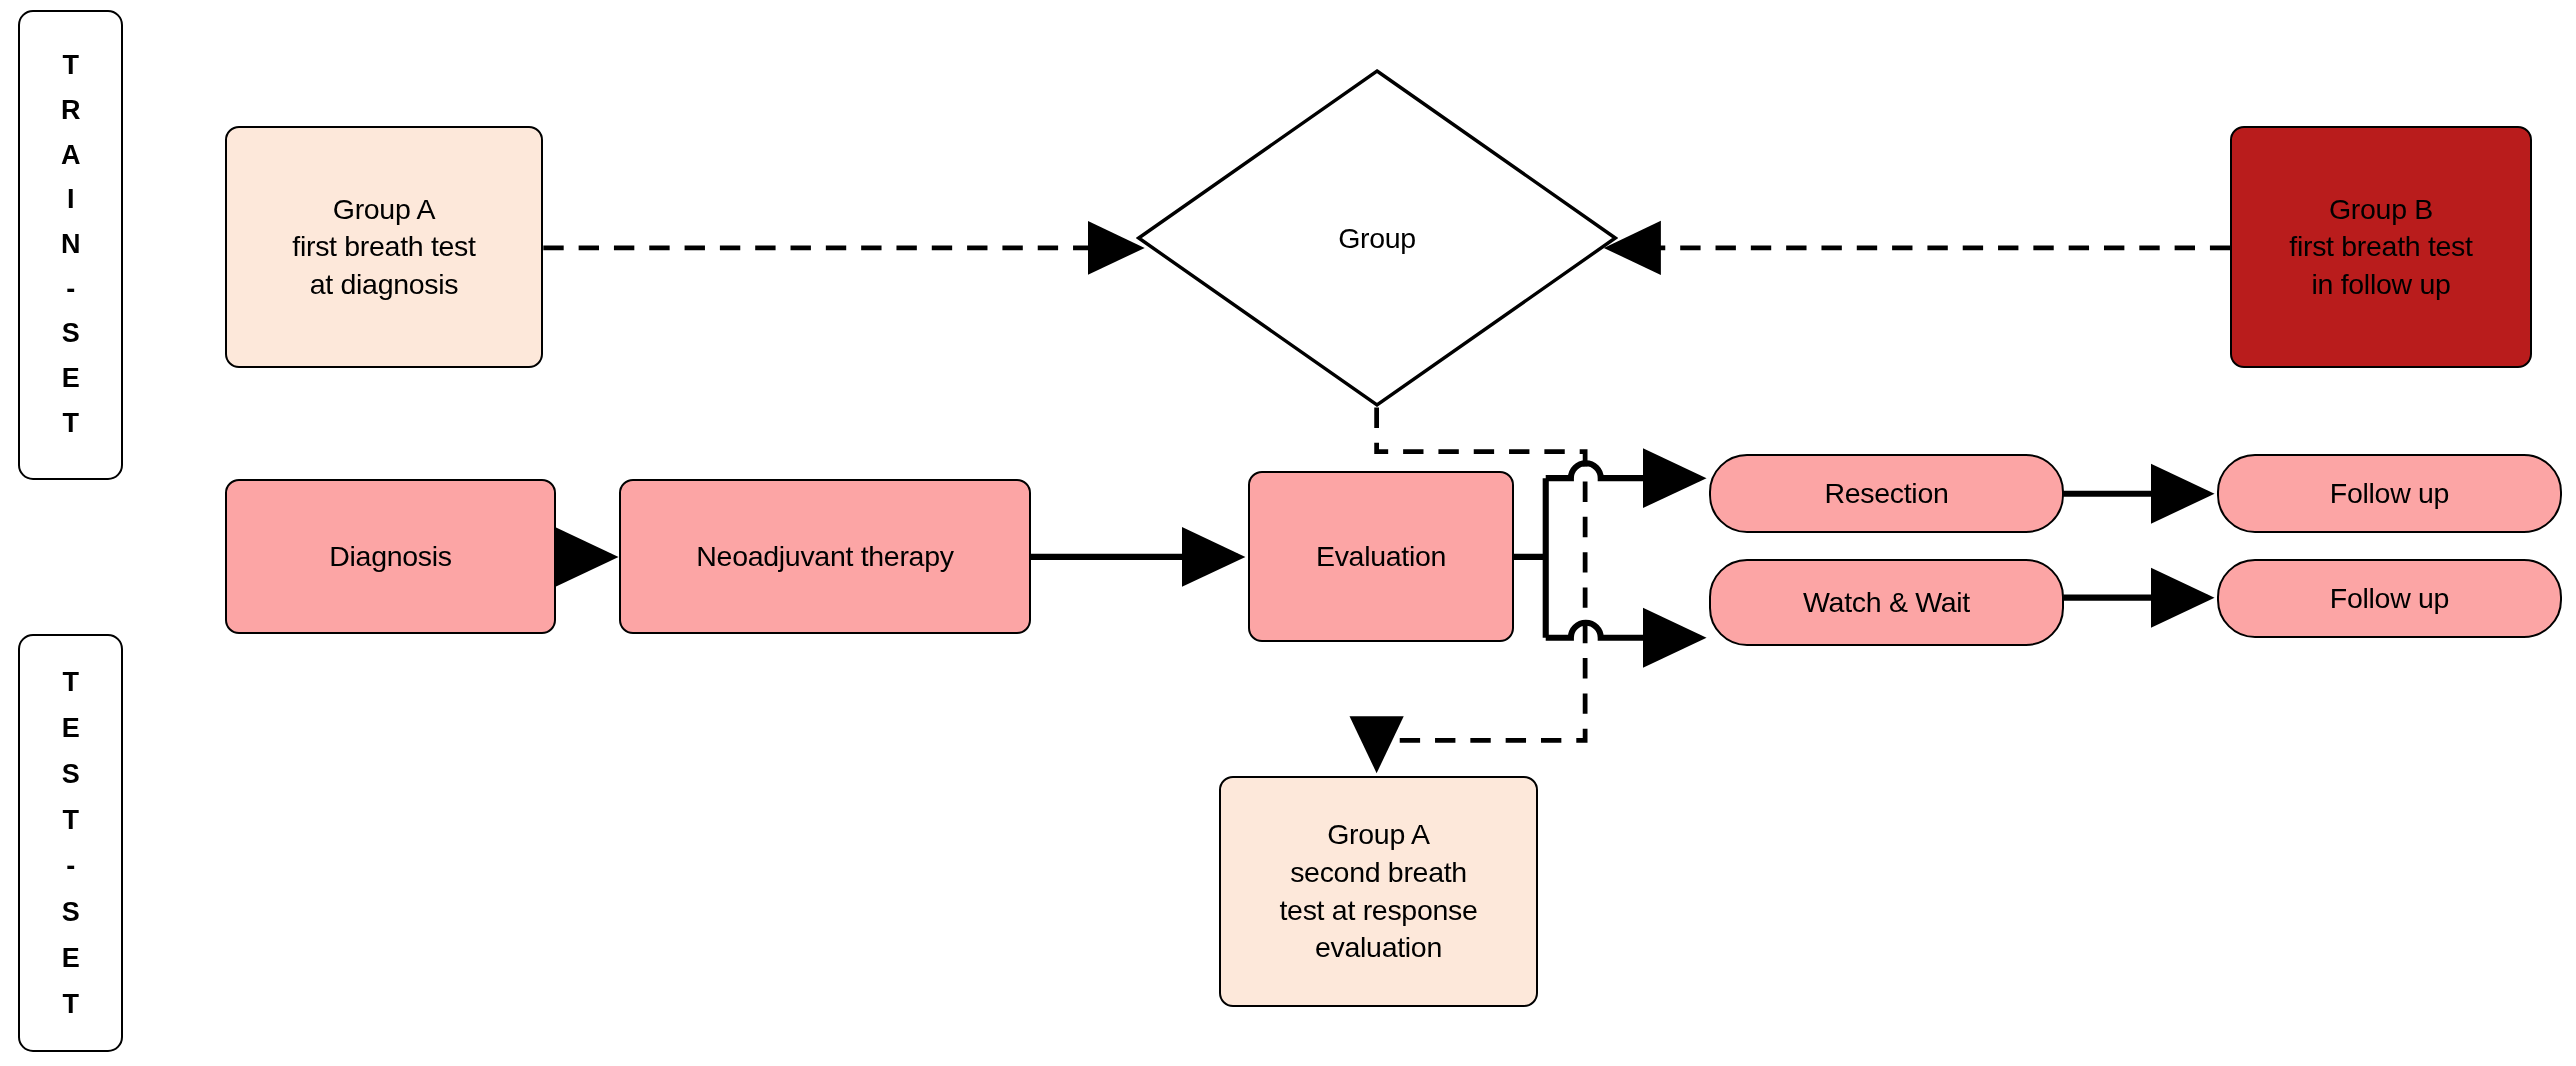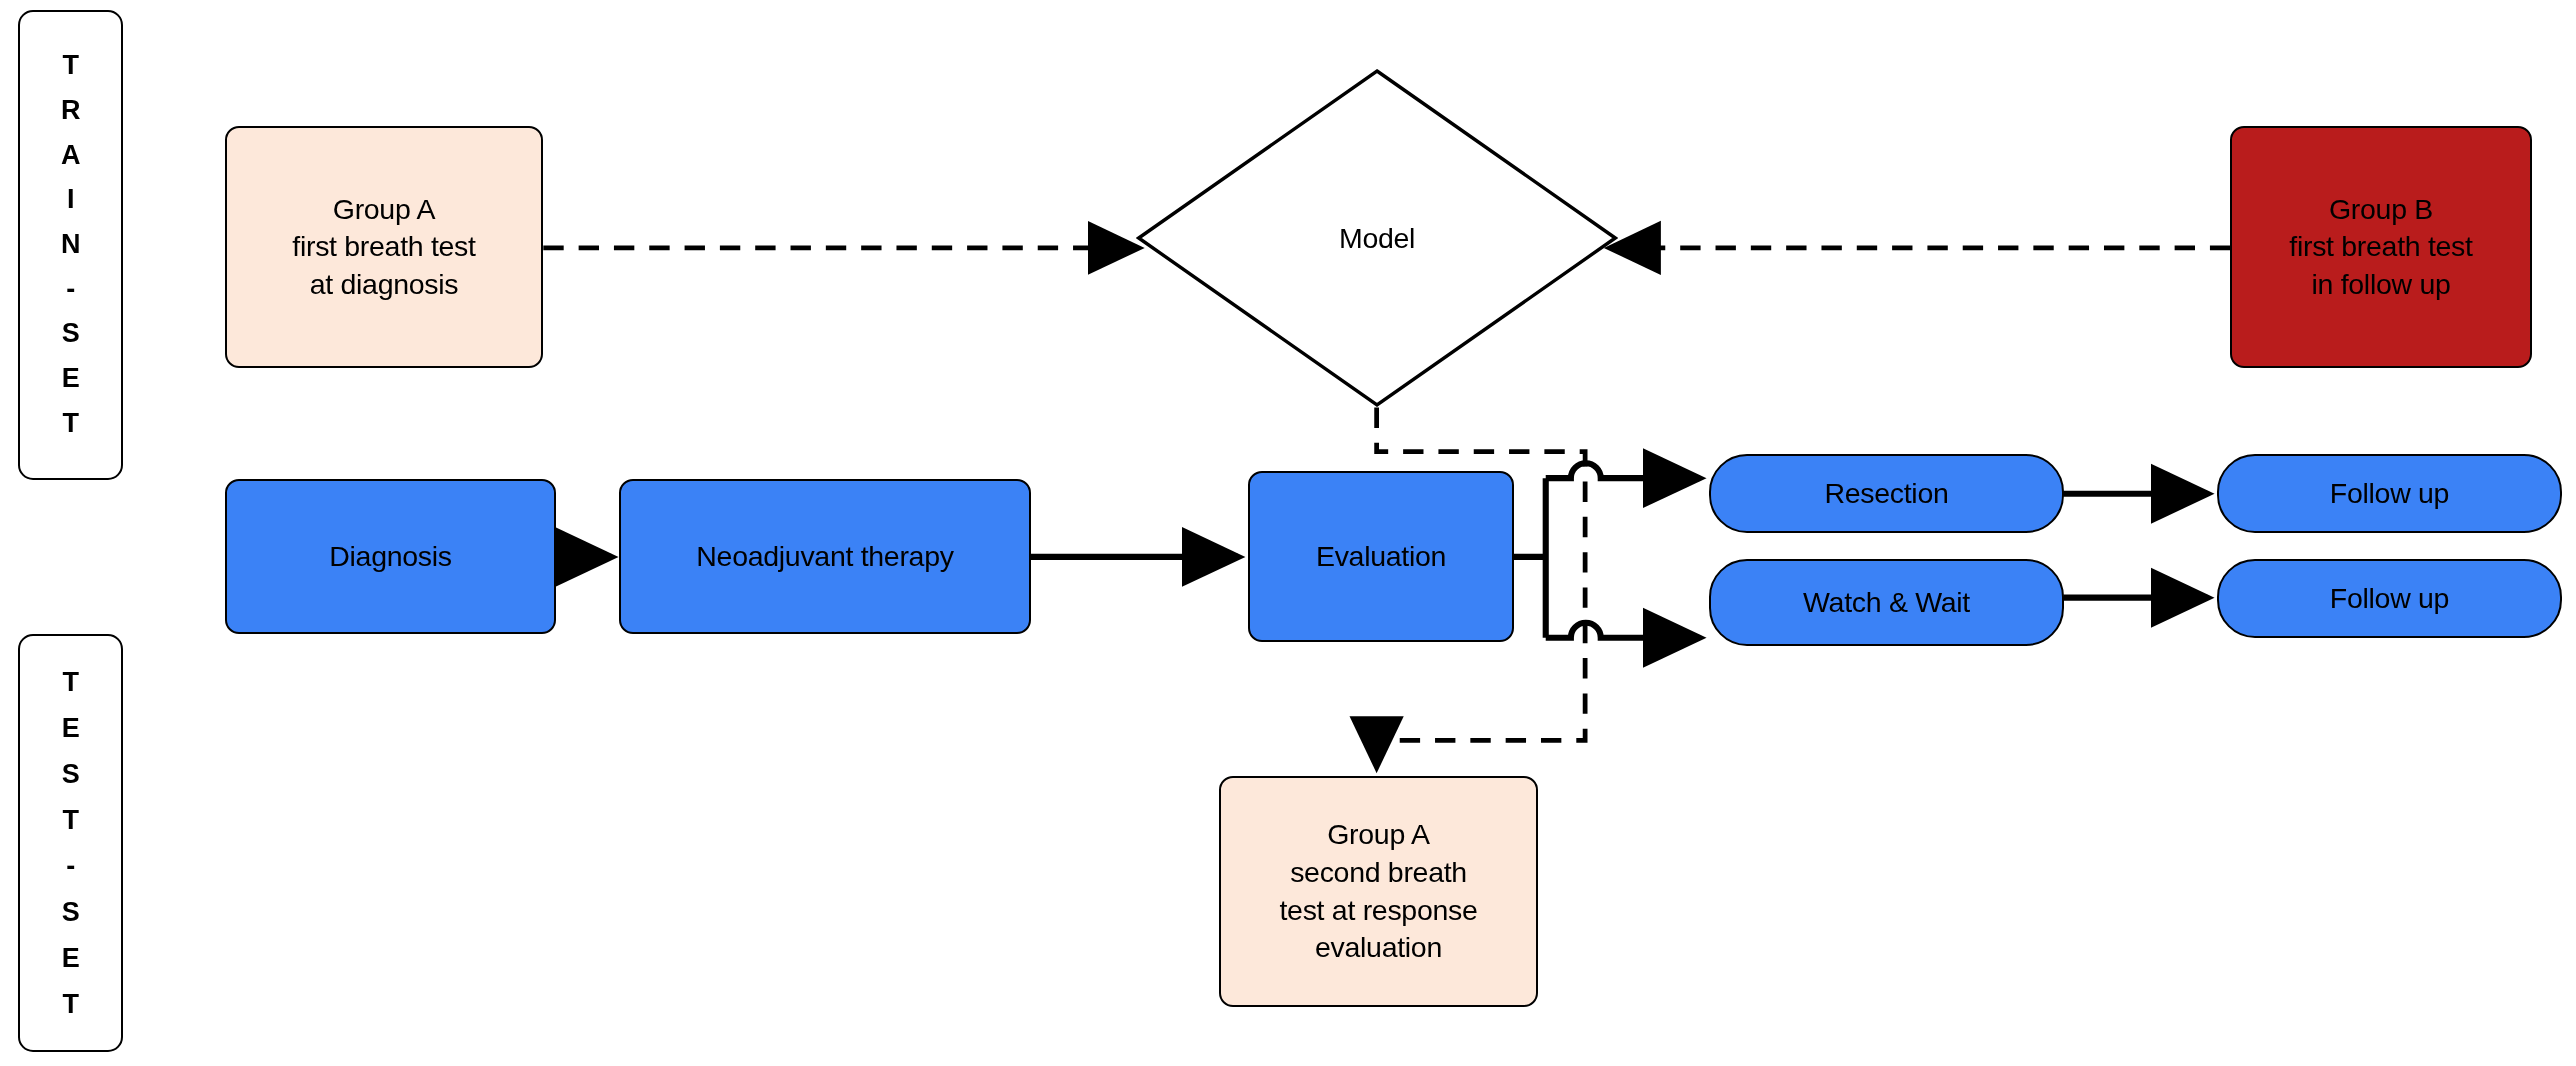--- a/index.html
+++ b/index.html
@@ -22,21 +22,21 @@
     left: 0;
     top: 0;
     width: 2576px;
     height: 1067px;
     pointer-events: none;
   }
   .node {
     position: absolute;
     box-sizing: border-box;
     border: 2px solid #000000;
-    background: #3b82f6;
+    background: #fca5a5;
     display: flex;
     align-items: center;
     justify-content: center;
     text-align: center;
     color: #000000;
     font-family: "Liberation Sans", sans-serif;
     font-size: 28.5px;
     line-height: 1.32;
     letter-spacing: -0.3px;
     white-space: pre-line;
@@ -175,21 +175,21 @@
 at diagnosis</div>
 
   <div class="node rounded" style="left:2230px; top:126px; width:302px; height:242px; background:#b91c1c;">Group B
 first breath test
 in follow up</div>
 
   <div class="diamond-wrap" style="left:1136px; top:68px; width:482px; height:340px;">
     <svg width="482" height="340" viewBox="0 0 710 500">
       <polygon points="355,4 706,250 355,496 4,250" fill="#ffffff" stroke="#000000" stroke-width="5"></polygon>
     </svg>
-    <span class="diamond-label">Model</span>
+    <span class="diamond-label">Group</span>
   </div>
 
   <div class="node rounded" style="left:225px; top:479px; width:331px; height:155px;">Diagnosis</div>
 
   <div class="node rounded" style="left:619px; top:479px; width:412px; height:155px;">Neoadjuvant therapy</div>
 
   <div class="node rounded" style="left:1248px; top:471px; width:266px; height:171px;">Evaluation</div>
 
   <div class="node pill" style="left:1709px; top:454px; width:355px; height:79px;">Resection</div>
 

